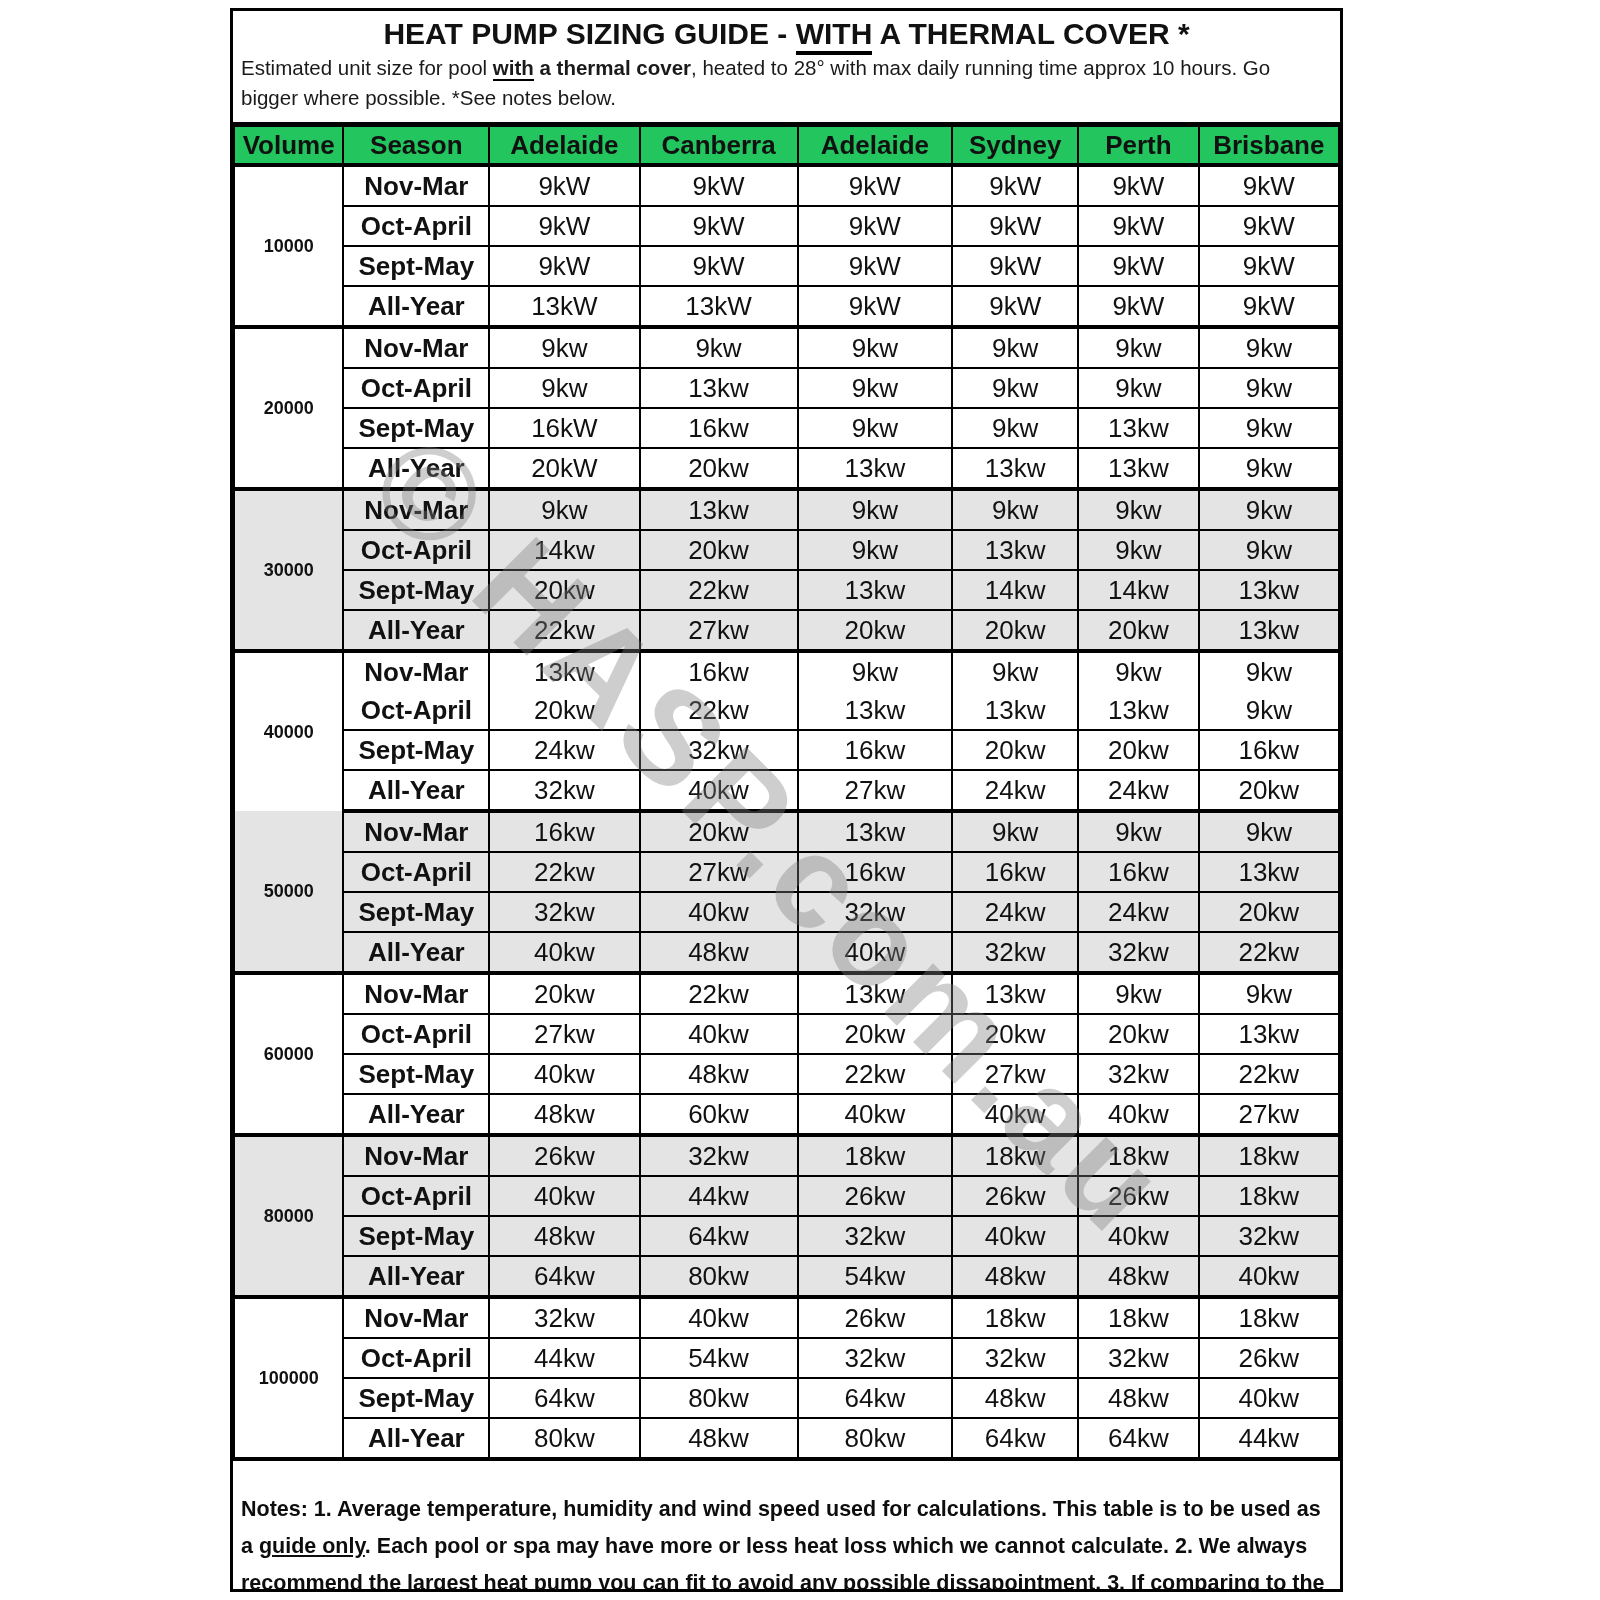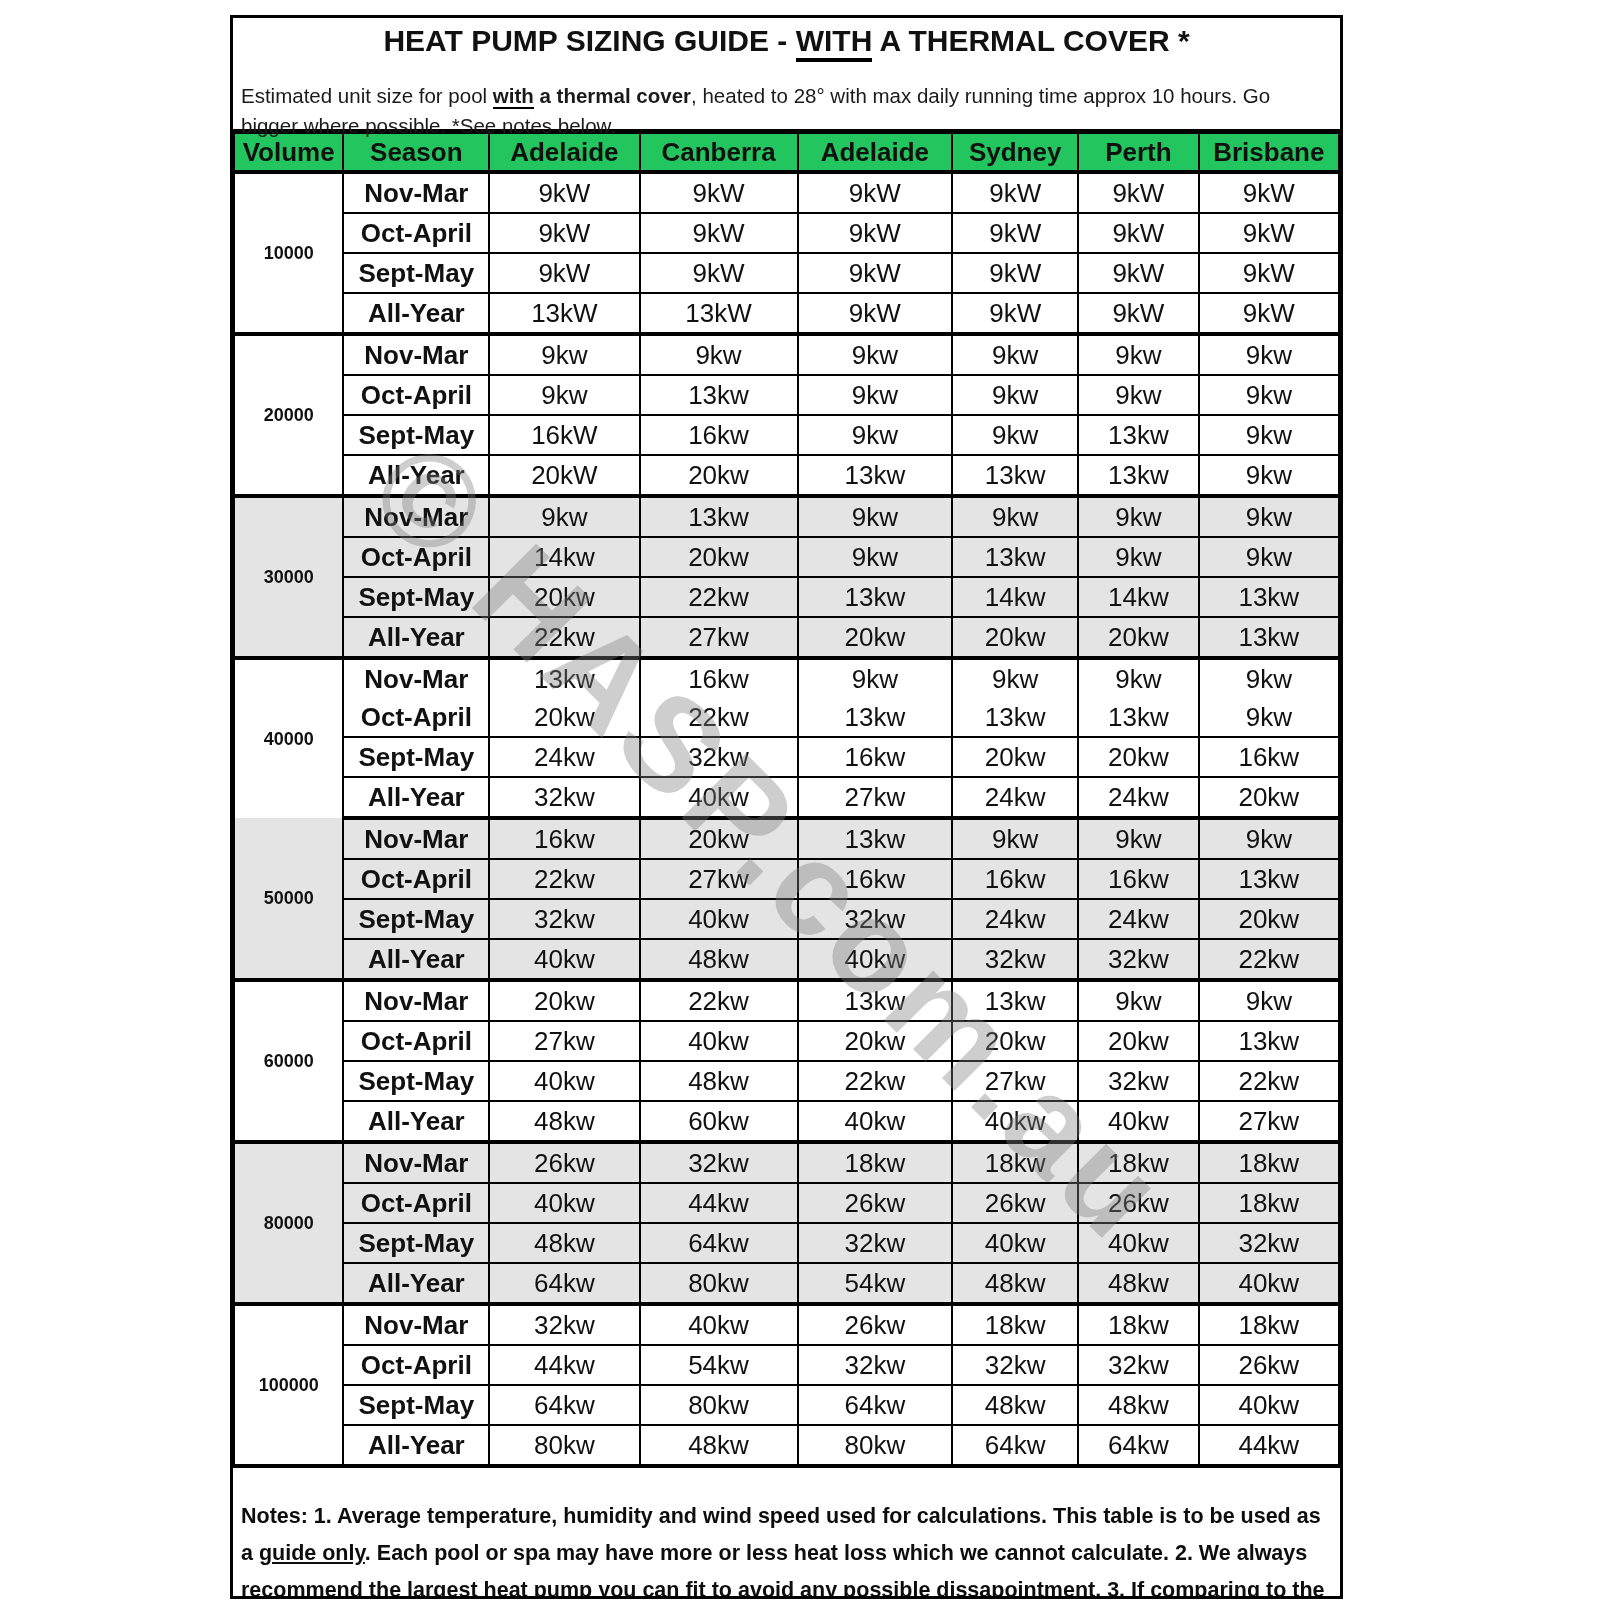--- a/index.html
+++ b/index.html
@@ -2,34 +2,34 @@
 <html><head>
 <meta charset="utf-8">
 <style>
   html,body{margin:0;padding:0;}
   body{
     width:1600px;height:1600px;background:#ffffff;position:relative;
     font-family:"Liberation Sans",sans-serif;color:#111;
     -webkit-font-smoothing:antialiased;
   }
   .sheet{
-    position:absolute;left:230px;top:15px;width:1113px;height:1584px;
+    position:absolute;left:230px;top:8px;width:1113px;height:1584px;
     border:3px solid #000;background:#fff;box-sizing:border-box;overflow:hidden;
   }
   .title-block{
     border-bottom:3px solid #000;height:114px;box-sizing:border-box;
     padding:4px 8px 0 8px;
   }
   .main-title{
     text-align:center;font-weight:700;font-size:30px;letter-spacing:0px;
     padding-top:2px;white-space:nowrap;
   }
   .main-title .u{border-bottom:4px solid #000;padding-bottom:1px;}
   .subtitle{
-    font-size:20.5px;line-height:30px;margin-top:23px;color:#1a1a1a;
+    font-size:20.5px;line-height:30px;margin-top:2px;color:#1a1a1a;
   }
   .subtitle .b{font-weight:700;}
   .subtitle .u{border-bottom:2px solid #000;}
   table{
     width:100%;border-collapse:collapse;table-layout:fixed;
   }
   th,td{
     border:2px solid #000;text-align:center;vertical-align:middle;
     overflow:hidden;padding:0;
   }

